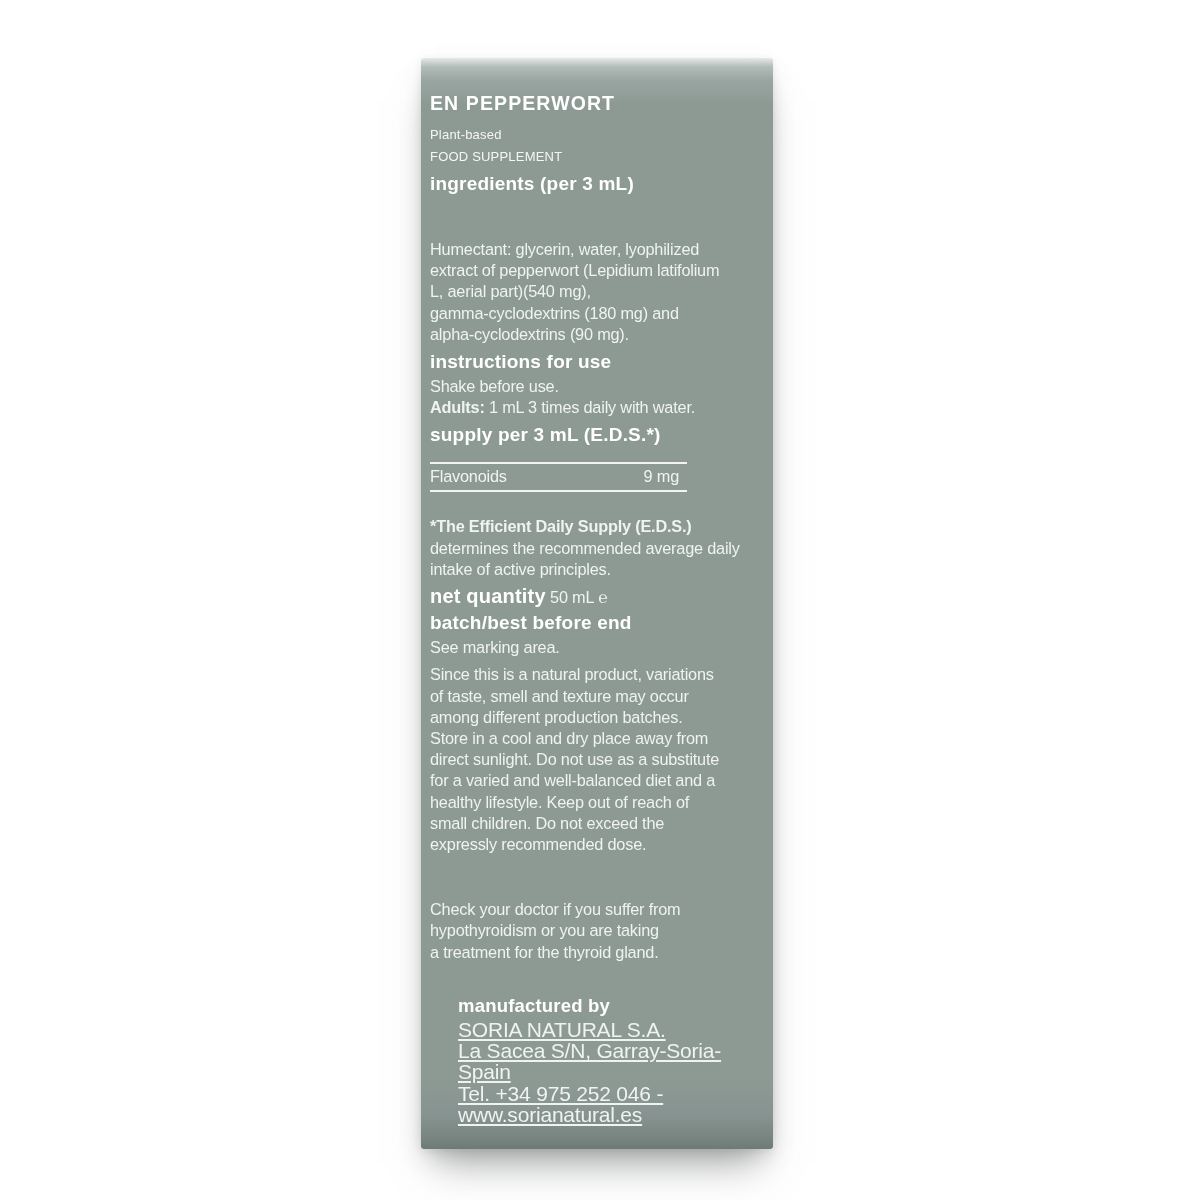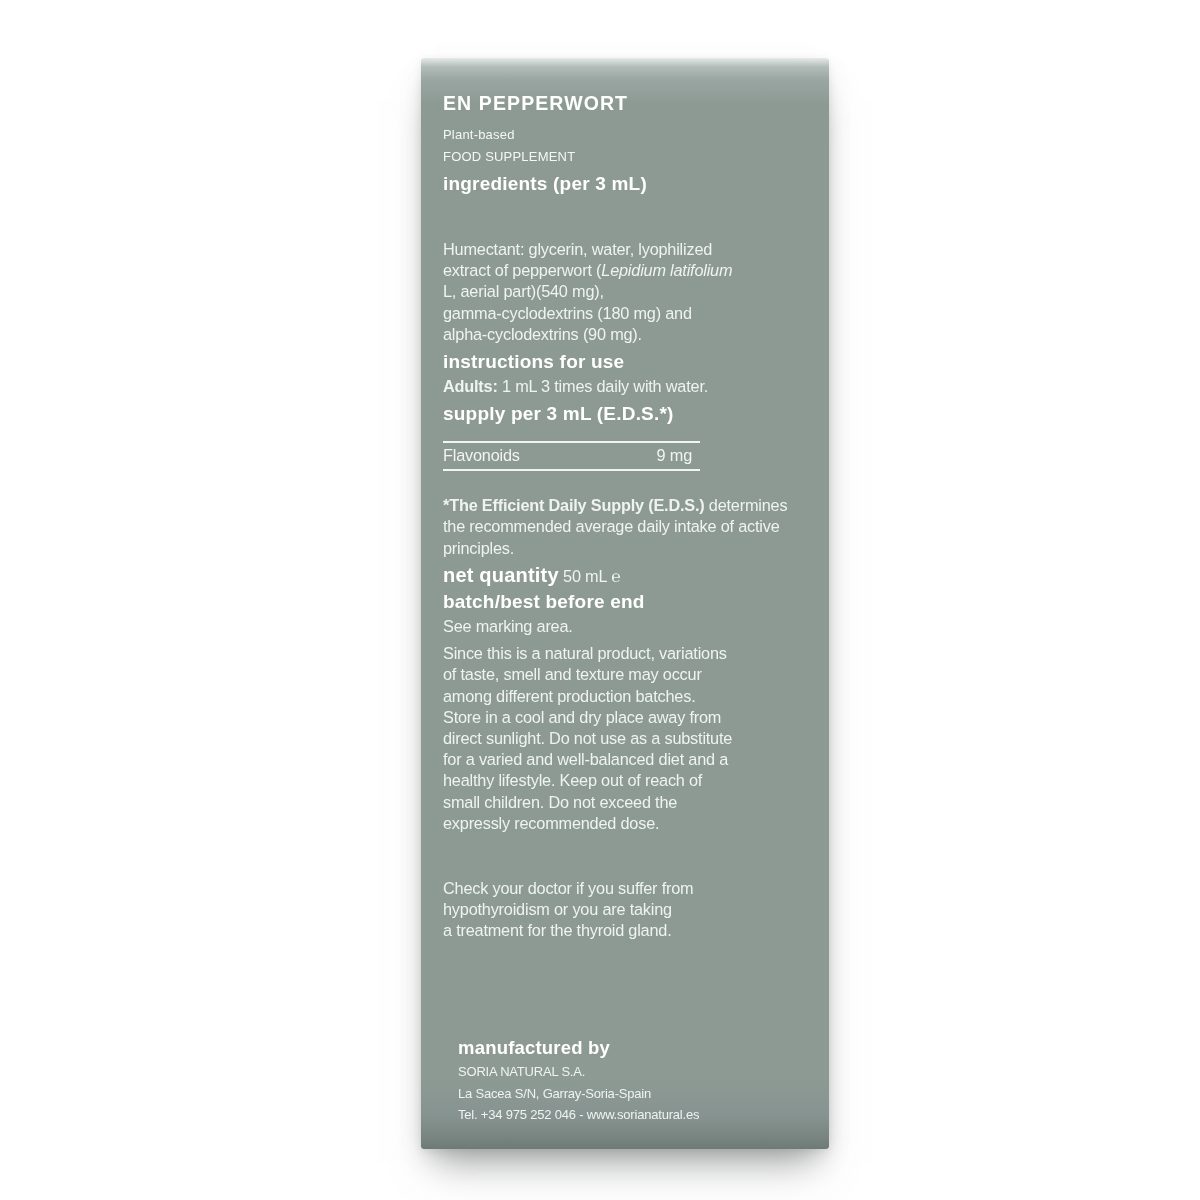--- a/index.html
+++ b/index.html
@@ -14,24 +14,24 @@
     position: relative;
     width: 1200px;
     height: 1200px;
     background: #ffffff;
     overflow: hidden;
   }
   .panel {
     position: absolute;
     left: 421px;
     top: 58px;
-    width: 408px;
+    width: 352px;
     height: 1091px;
     box-sizing: border-box;
-    padding: 34px 16px 0 22px;
+    padding: 34px 16px 0 9px;
     border-radius: 3px;
     color: #f1f4f2;
     background:
       linear-gradient(180deg,
         #e6eae8 0px,
         #b2bcb8 9px,
         #9aa6a1 22px,
         #8d9a94 46px,
         #8d9a94 1020px,
         #879390 1058px,
@@ -63,21 +63,21 @@
     margin: 6px 0 3px 0;
   }
   .body-text {
     font-size: 16.3px;
     line-height: 21.2px;
     letter-spacing: -0.2px;
     margin: 0;
     color: #eff3f1;
   }
   .prewrap { white-space: pre-line; margin-top: 44px; }
-  .italic { font-style: italic; }
+  .italic { }
   .b { font-weight: bold; }
   .mt6 { margin-top: 6px; }
   .supply-table {
     width: 257px;
     margin-top: 16px;
   }
   .supply-rule {
     height: 2px;
     background: #f1f4f2;
     border: none;
@@ -94,41 +94,42 @@
   }
   .supply-row .val { padding-right: 8px; }
   .inline-head { font-size: 20px; font-weight: bold; color: #ffffff; letter-spacing: 0.2px; }
   .footer {
     position: absolute;
     left: 37px;
     right: 14px;
     bottom: 24px;
   }
   .footer .h2 { margin: 0 0 2px 0; font-size: 18.5px; }
-  .footer .body-text { font-size: 13px; line-height: 21.2px; }
+  .footer .body-text { font-size: 21px; line-height: 21.2px; text-decoration: underline; }
 </style>
 </head>
 <body>
 
 <div class="stage">
   <section class="panel">
 
     <div class="h1">EN PEPPERWORT</div>
 
     <div class="subline">Plant-based</div>
     <div class="subline">FOOD SUPPLEMENT</div>
 
     <div class="h2">ingredients (per 3 mL)</div>
     <p class="body-text prewrap"><span>Humectant: glycerin, water, lyophilized
 extract of pepperwort (</span><span class="italic">Lepidium latifolium</span><span>
 L, aerial part)(540 mg),
 gamma-cyclodextrins (180 mg) and
 alpha-cyclodextrins (90 mg).</span></p>
 
     <div class="h2">instructions for use</div>
+    <p class="body-text">Shake before use.</p>
     <p class="body-text"><span class="b">Adults:</span><span> 1 mL 3 times daily with water.</span></p>
 
     <div class="h2">supply per 3 mL (E.D.S.*)</div>
     <div class="supply-table">
       <hr class="supply-rule">
       <div class="supply-row">
         <span>Flavonoids</span>
         <span class="val">9 mg</span>
       </div>
       <hr class="supply-rule">

